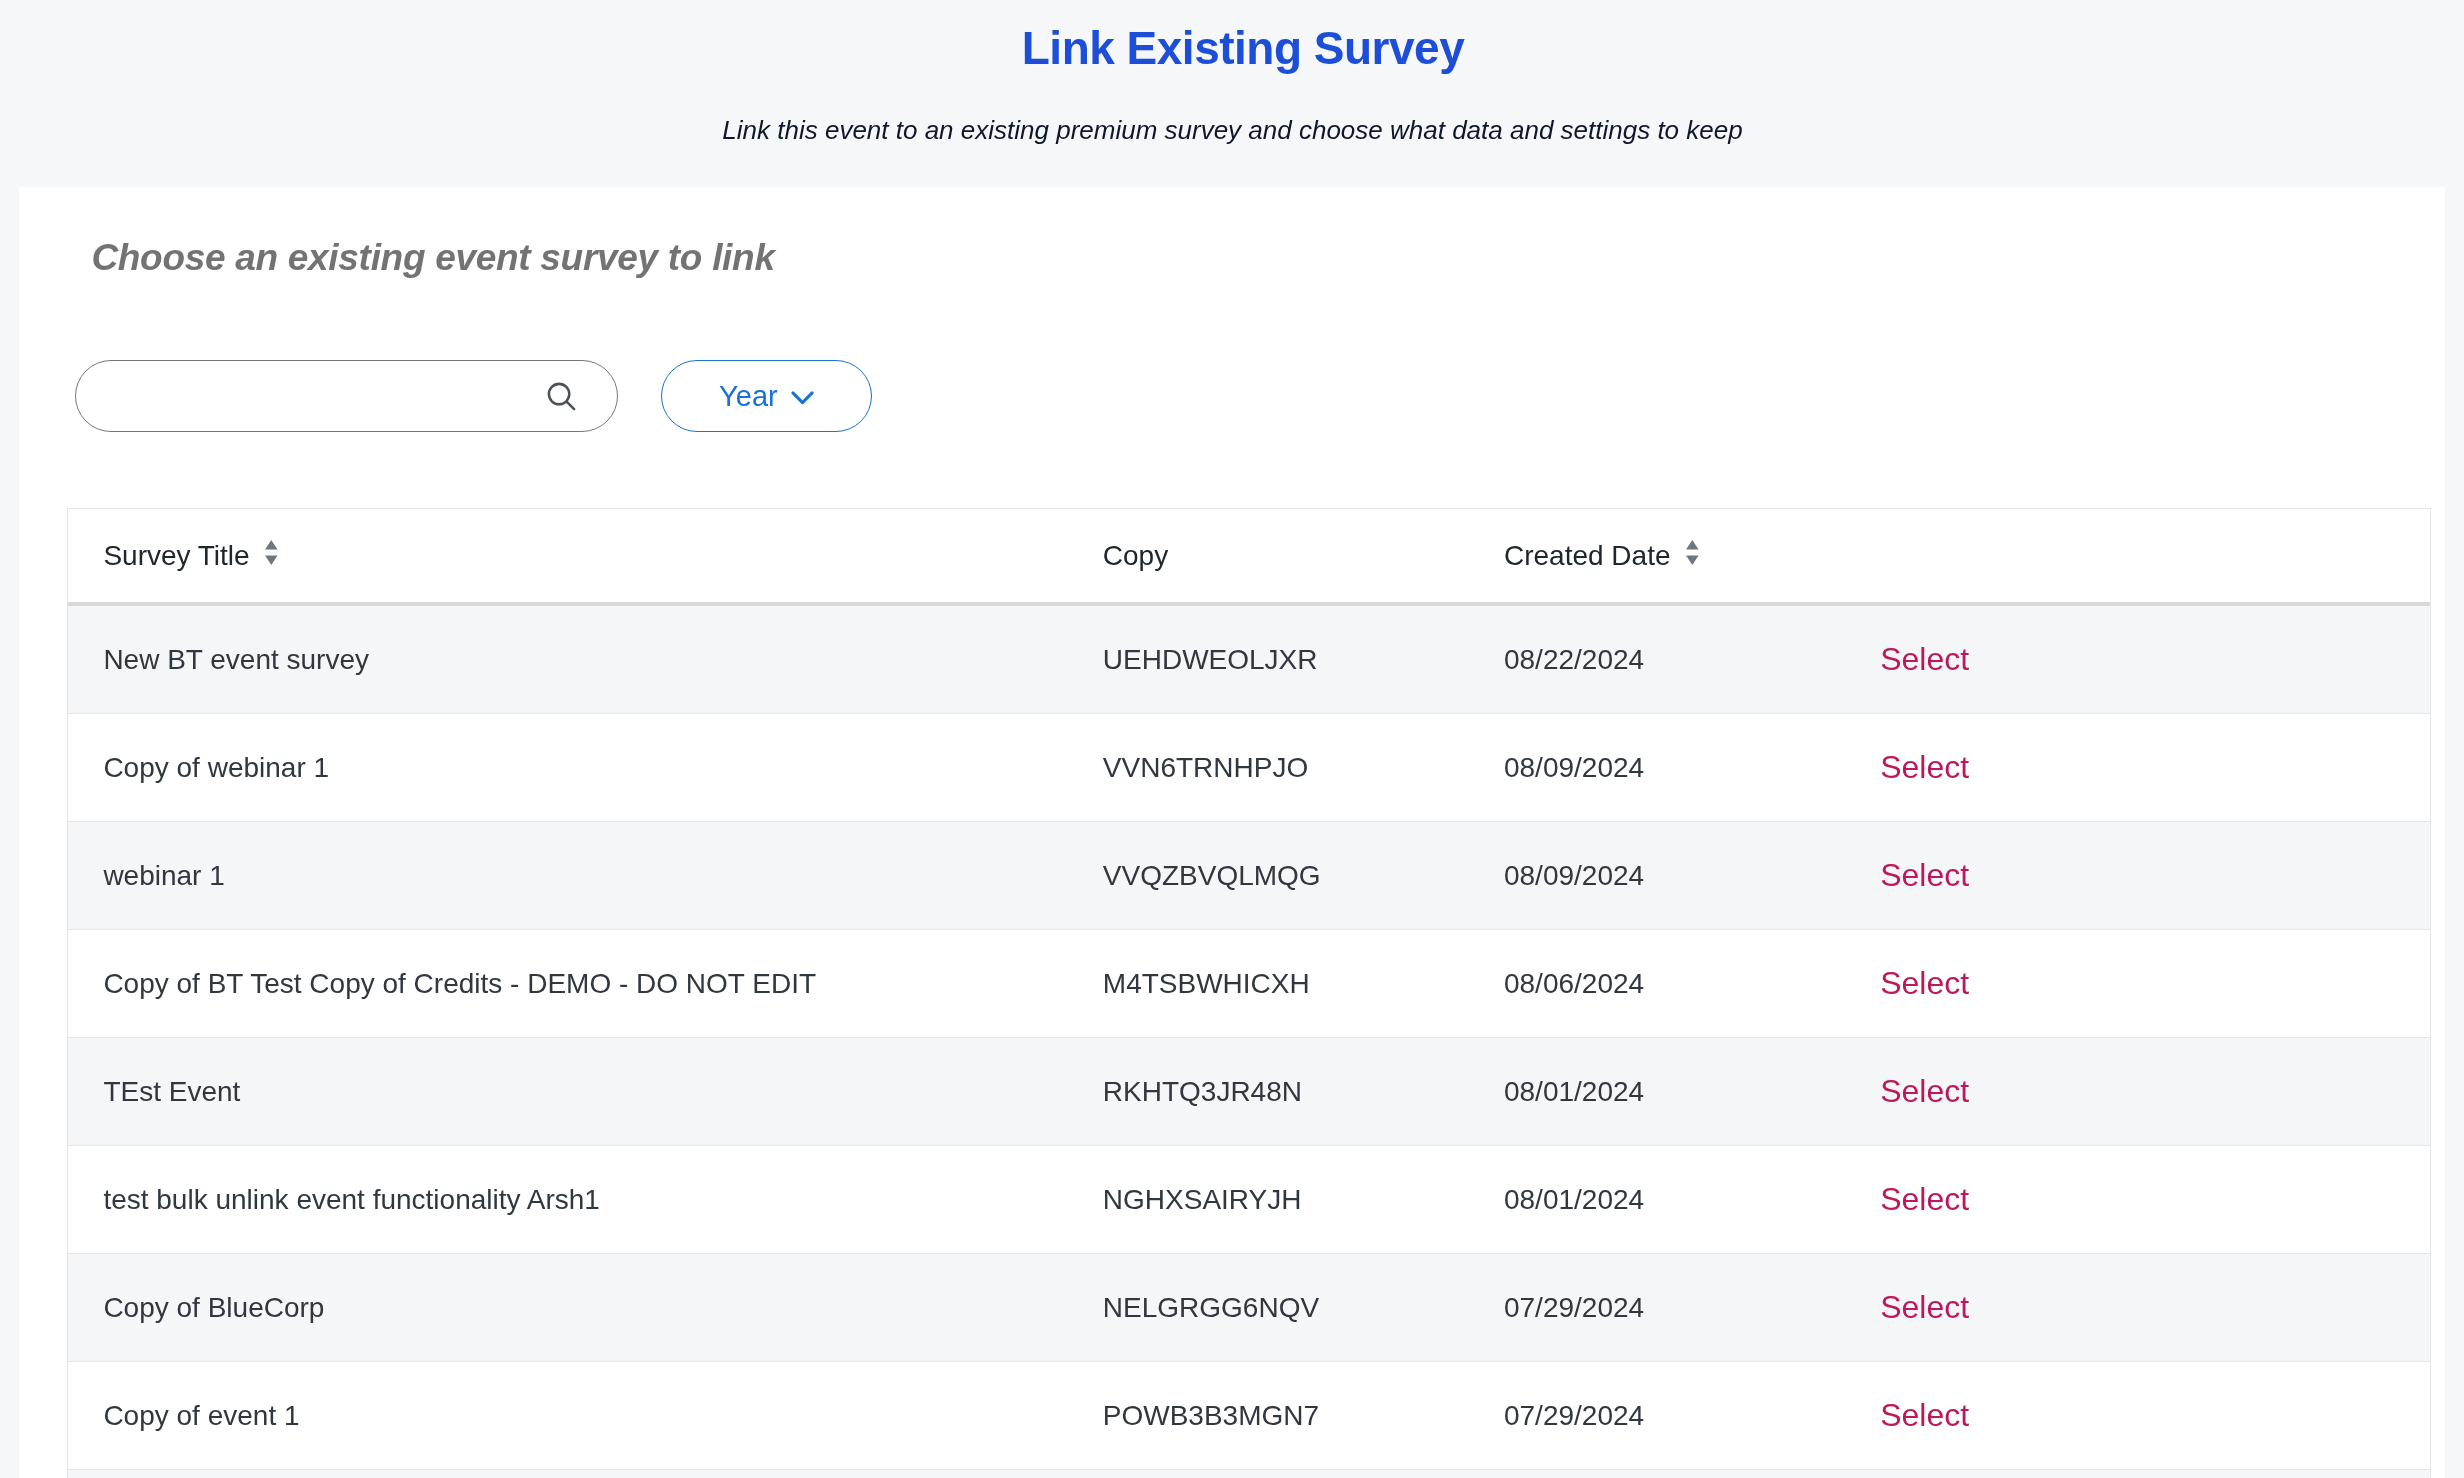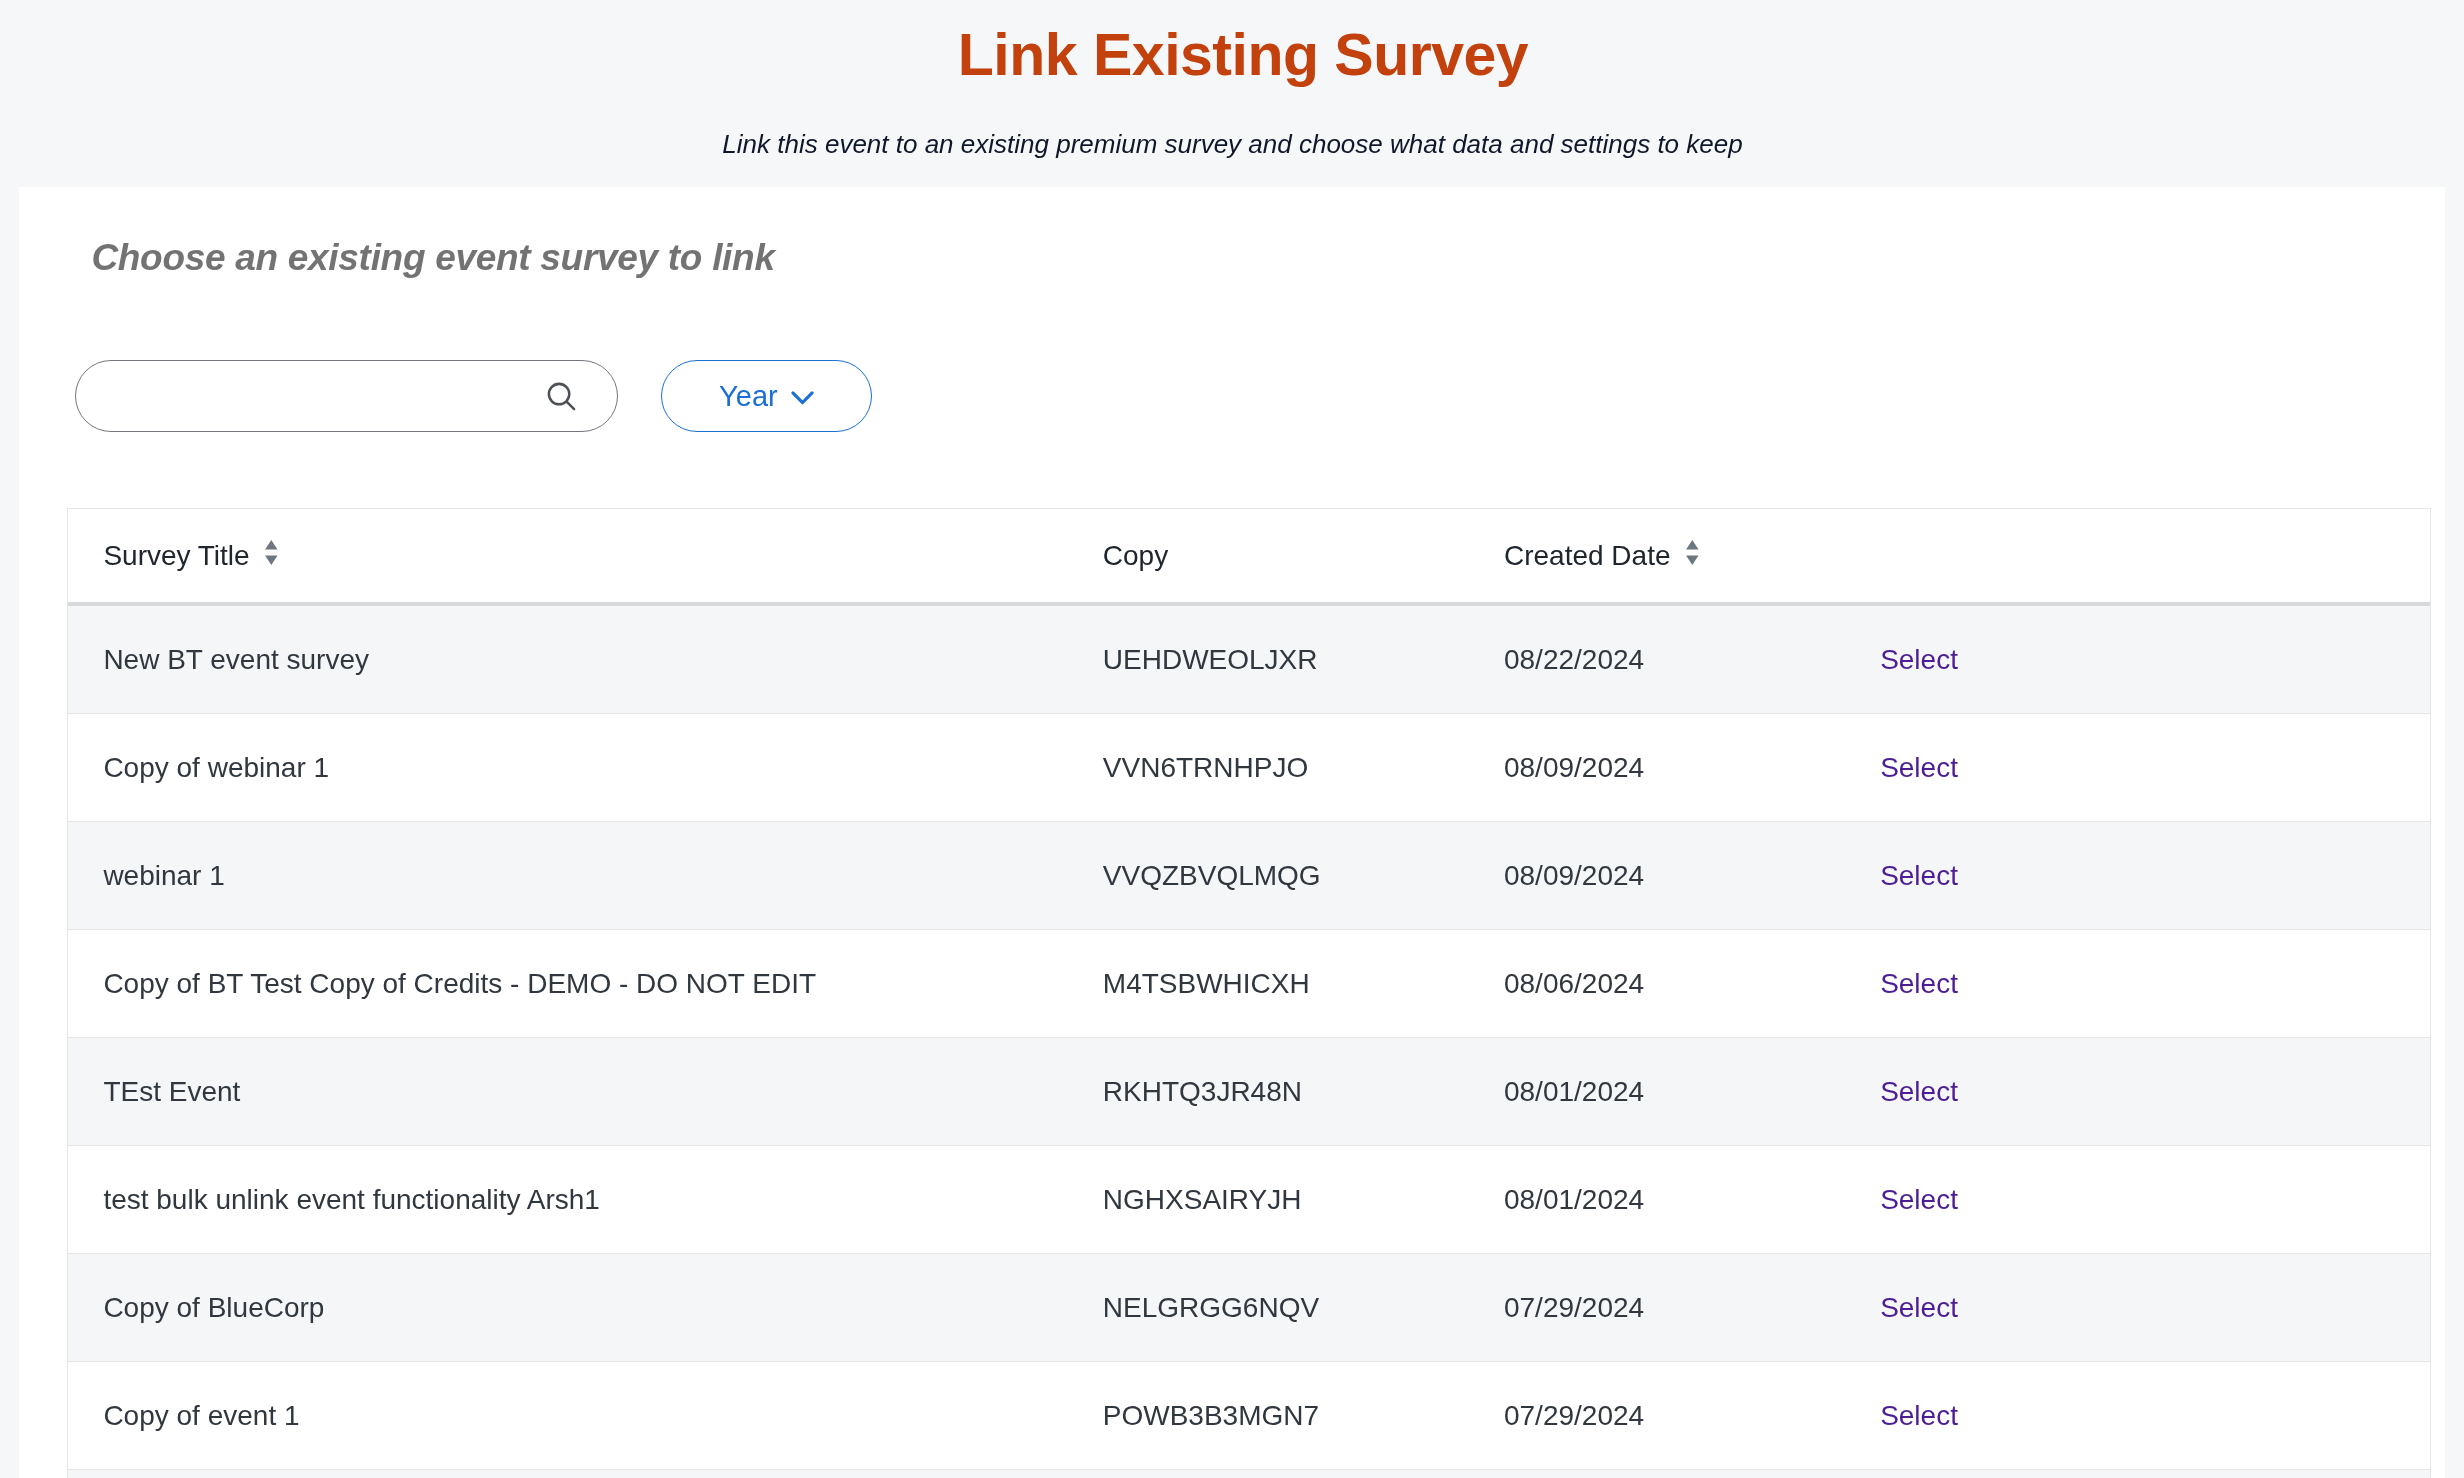--- a/index.html
+++ b/index.html
@@ -6,21 +6,21 @@
   html, body {
     width: 2465px; height: 1479px;
     overflow: hidden;
     background: #f6f7f9;
     font-family: "Liberation Sans", sans-serif;
     color: #242b33;
   }
   
   .page-header { text-align: center; padding-top: 21.3px; height: 187px; }
   .page-title {
-    font-size: 59px; font-weight: 700; letter-spacing: -0.5px; color: #c2410c; margin-left: 21px;
+    font-size: 46px; font-weight: 700; letter-spacing: -0.5px; color: #1d4ed8; margin-left: 21px;
   }
   .page-subtitle {
     margin-top: 40px; font-size: 26px; font-weight: 400; color: #0f172a; font-style: italic;
   }
   
   .card {
     background: #ffffff;
     margin: 0 19.4px;
     width: 2426px;
     height: 1292px;
@@ -86,21 +86,21 @@
   td {
     height: 108px;
     font-size: 28px; font-weight: 400; color: #30373f;
     padding-left: 35px;
     border-bottom: 1.9px solid #e4e6e8;
     white-space: nowrap; overflow: hidden; text-overflow: ellipsis;
   }
   tr.stripe td { background: #f5f6f8; margin-top: 40px; }
   tr.plain td  { background: #ffffff; }
   .select-link {
-    color: #4c1d95; font-weight: 500; text-decoration: none; cursor: pointer; font-size: 28px;
+    color: #be185d; font-weight: 500; text-decoration: none; cursor: pointer; font-size: 32px;
   }
   .sort-icon { display: inline-block; }
   
   .next-row-sliver {
     margin-left: 48px;
     width: 2364px;
     height: 13.6px;
     background: #f5f6f8;
     border-left: 1.9px solid #e4e6e8;
     border-right: 1.9px solid #e4e6e8;

